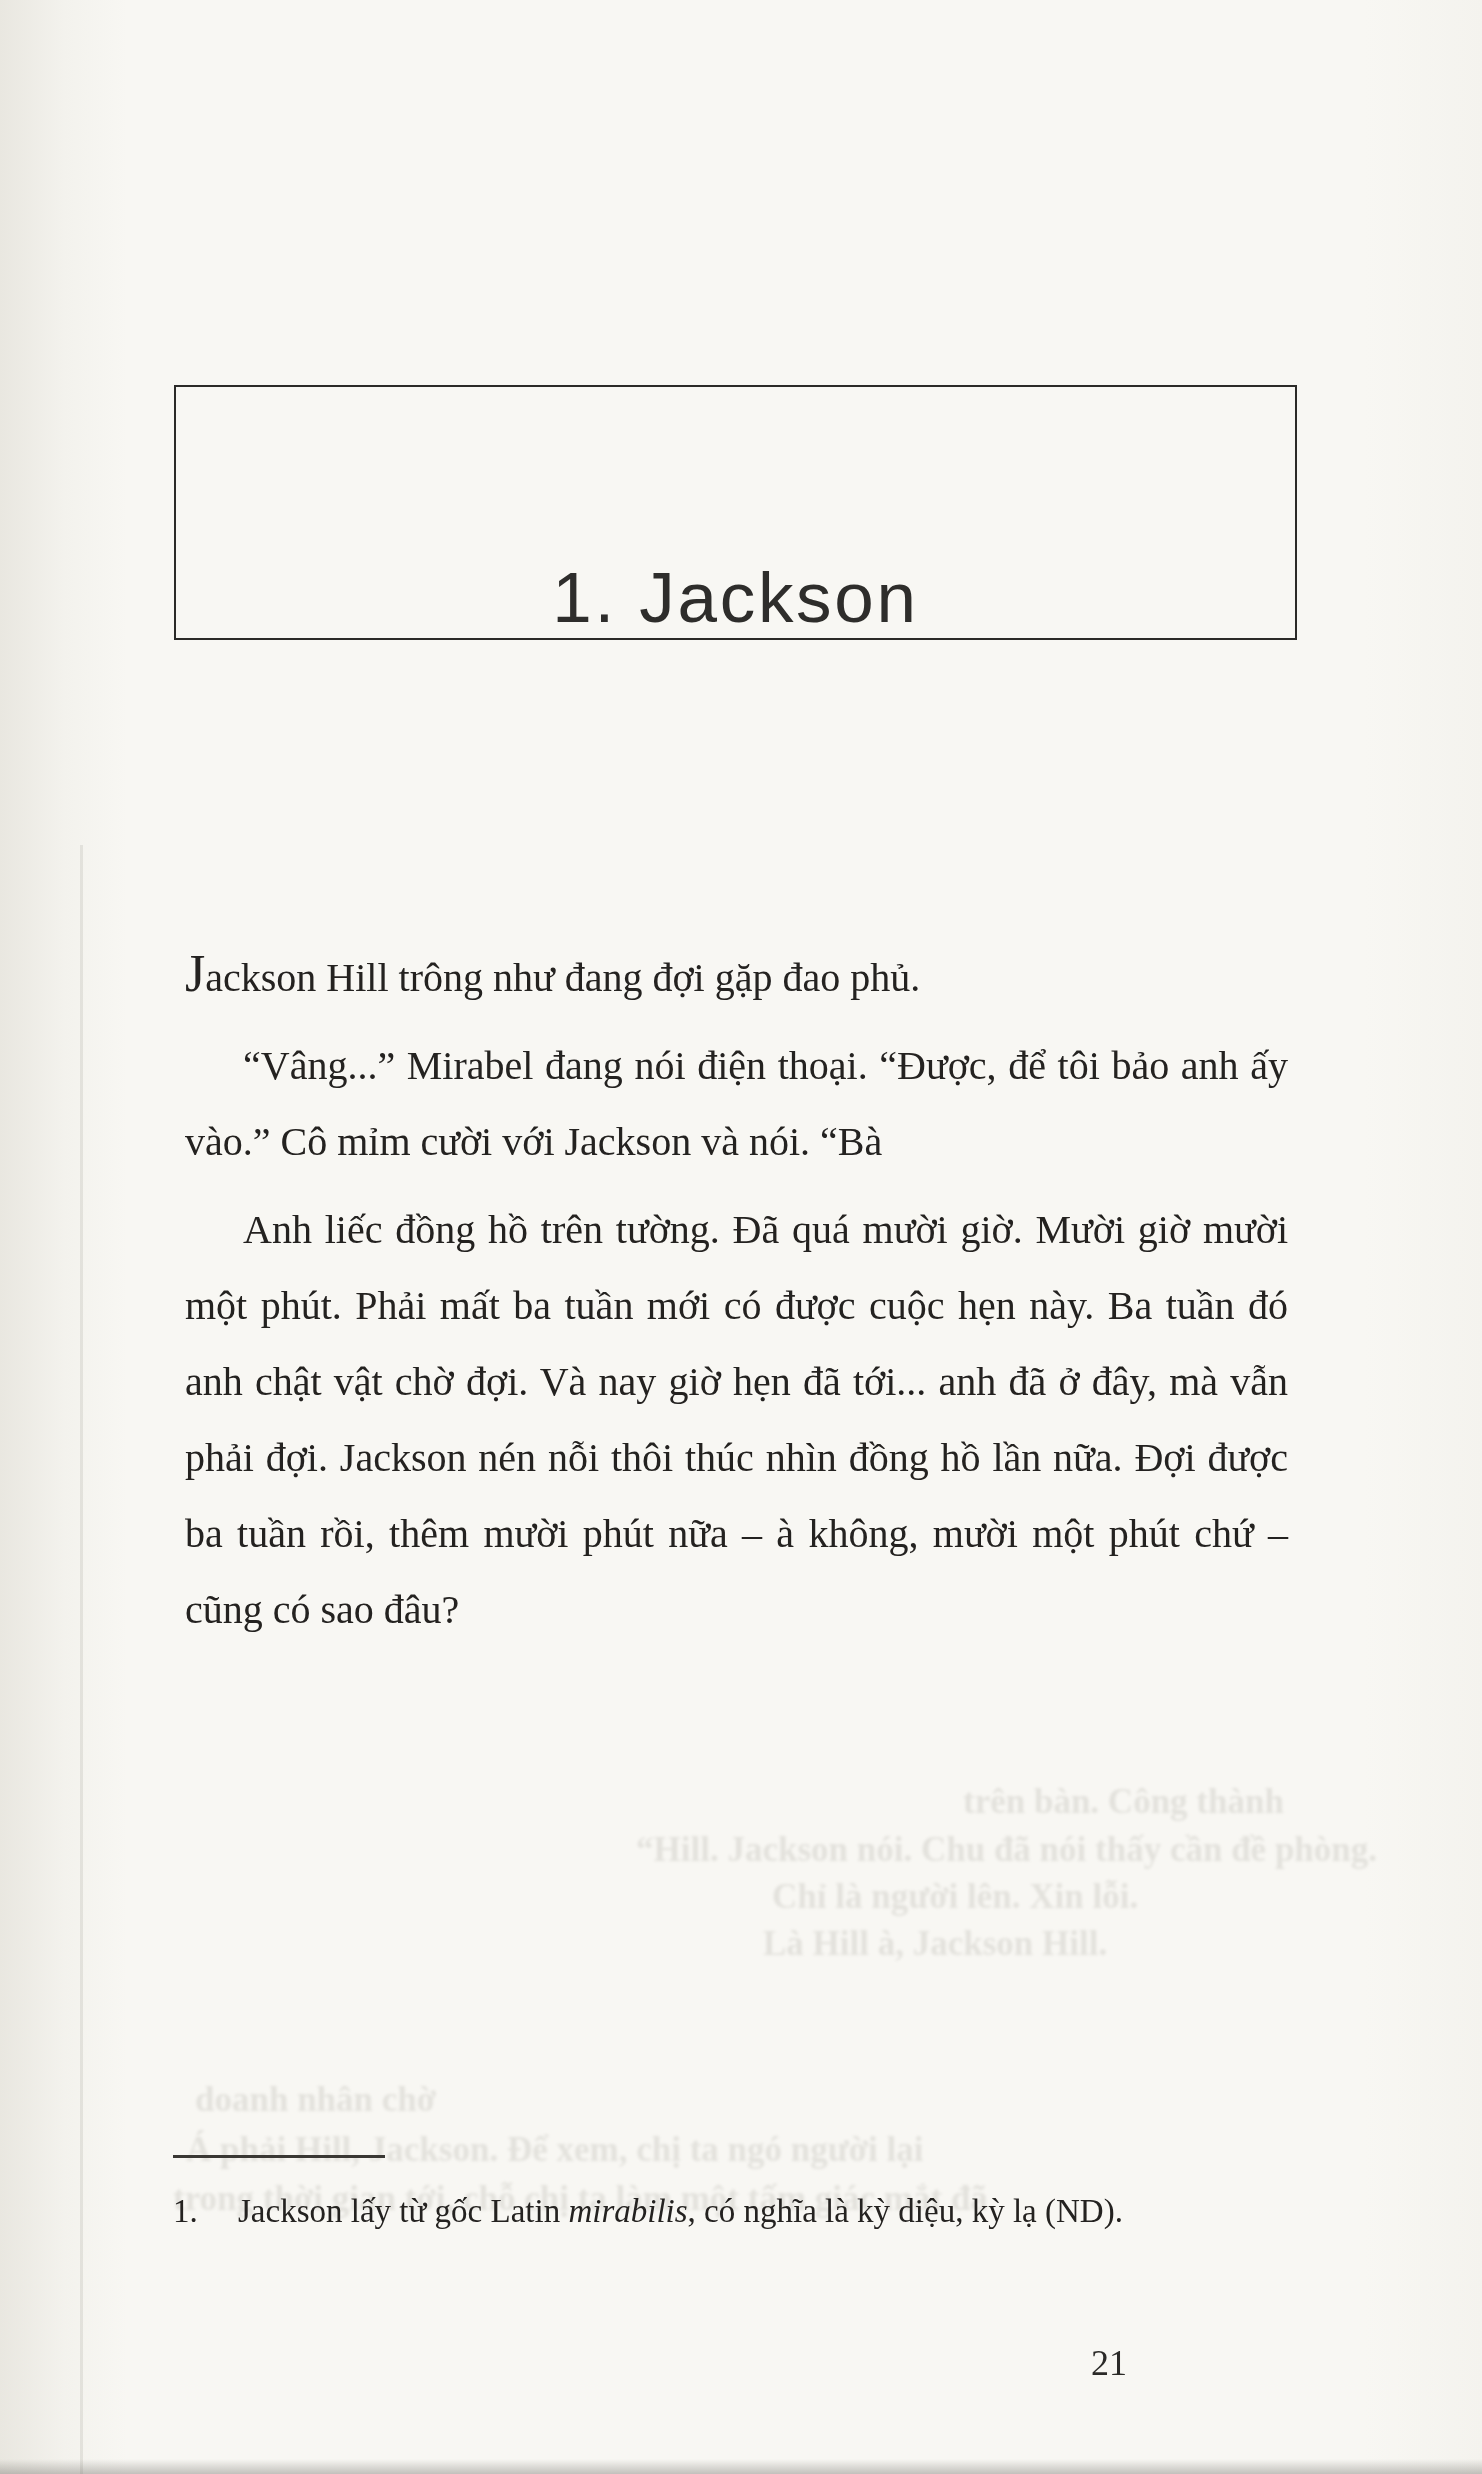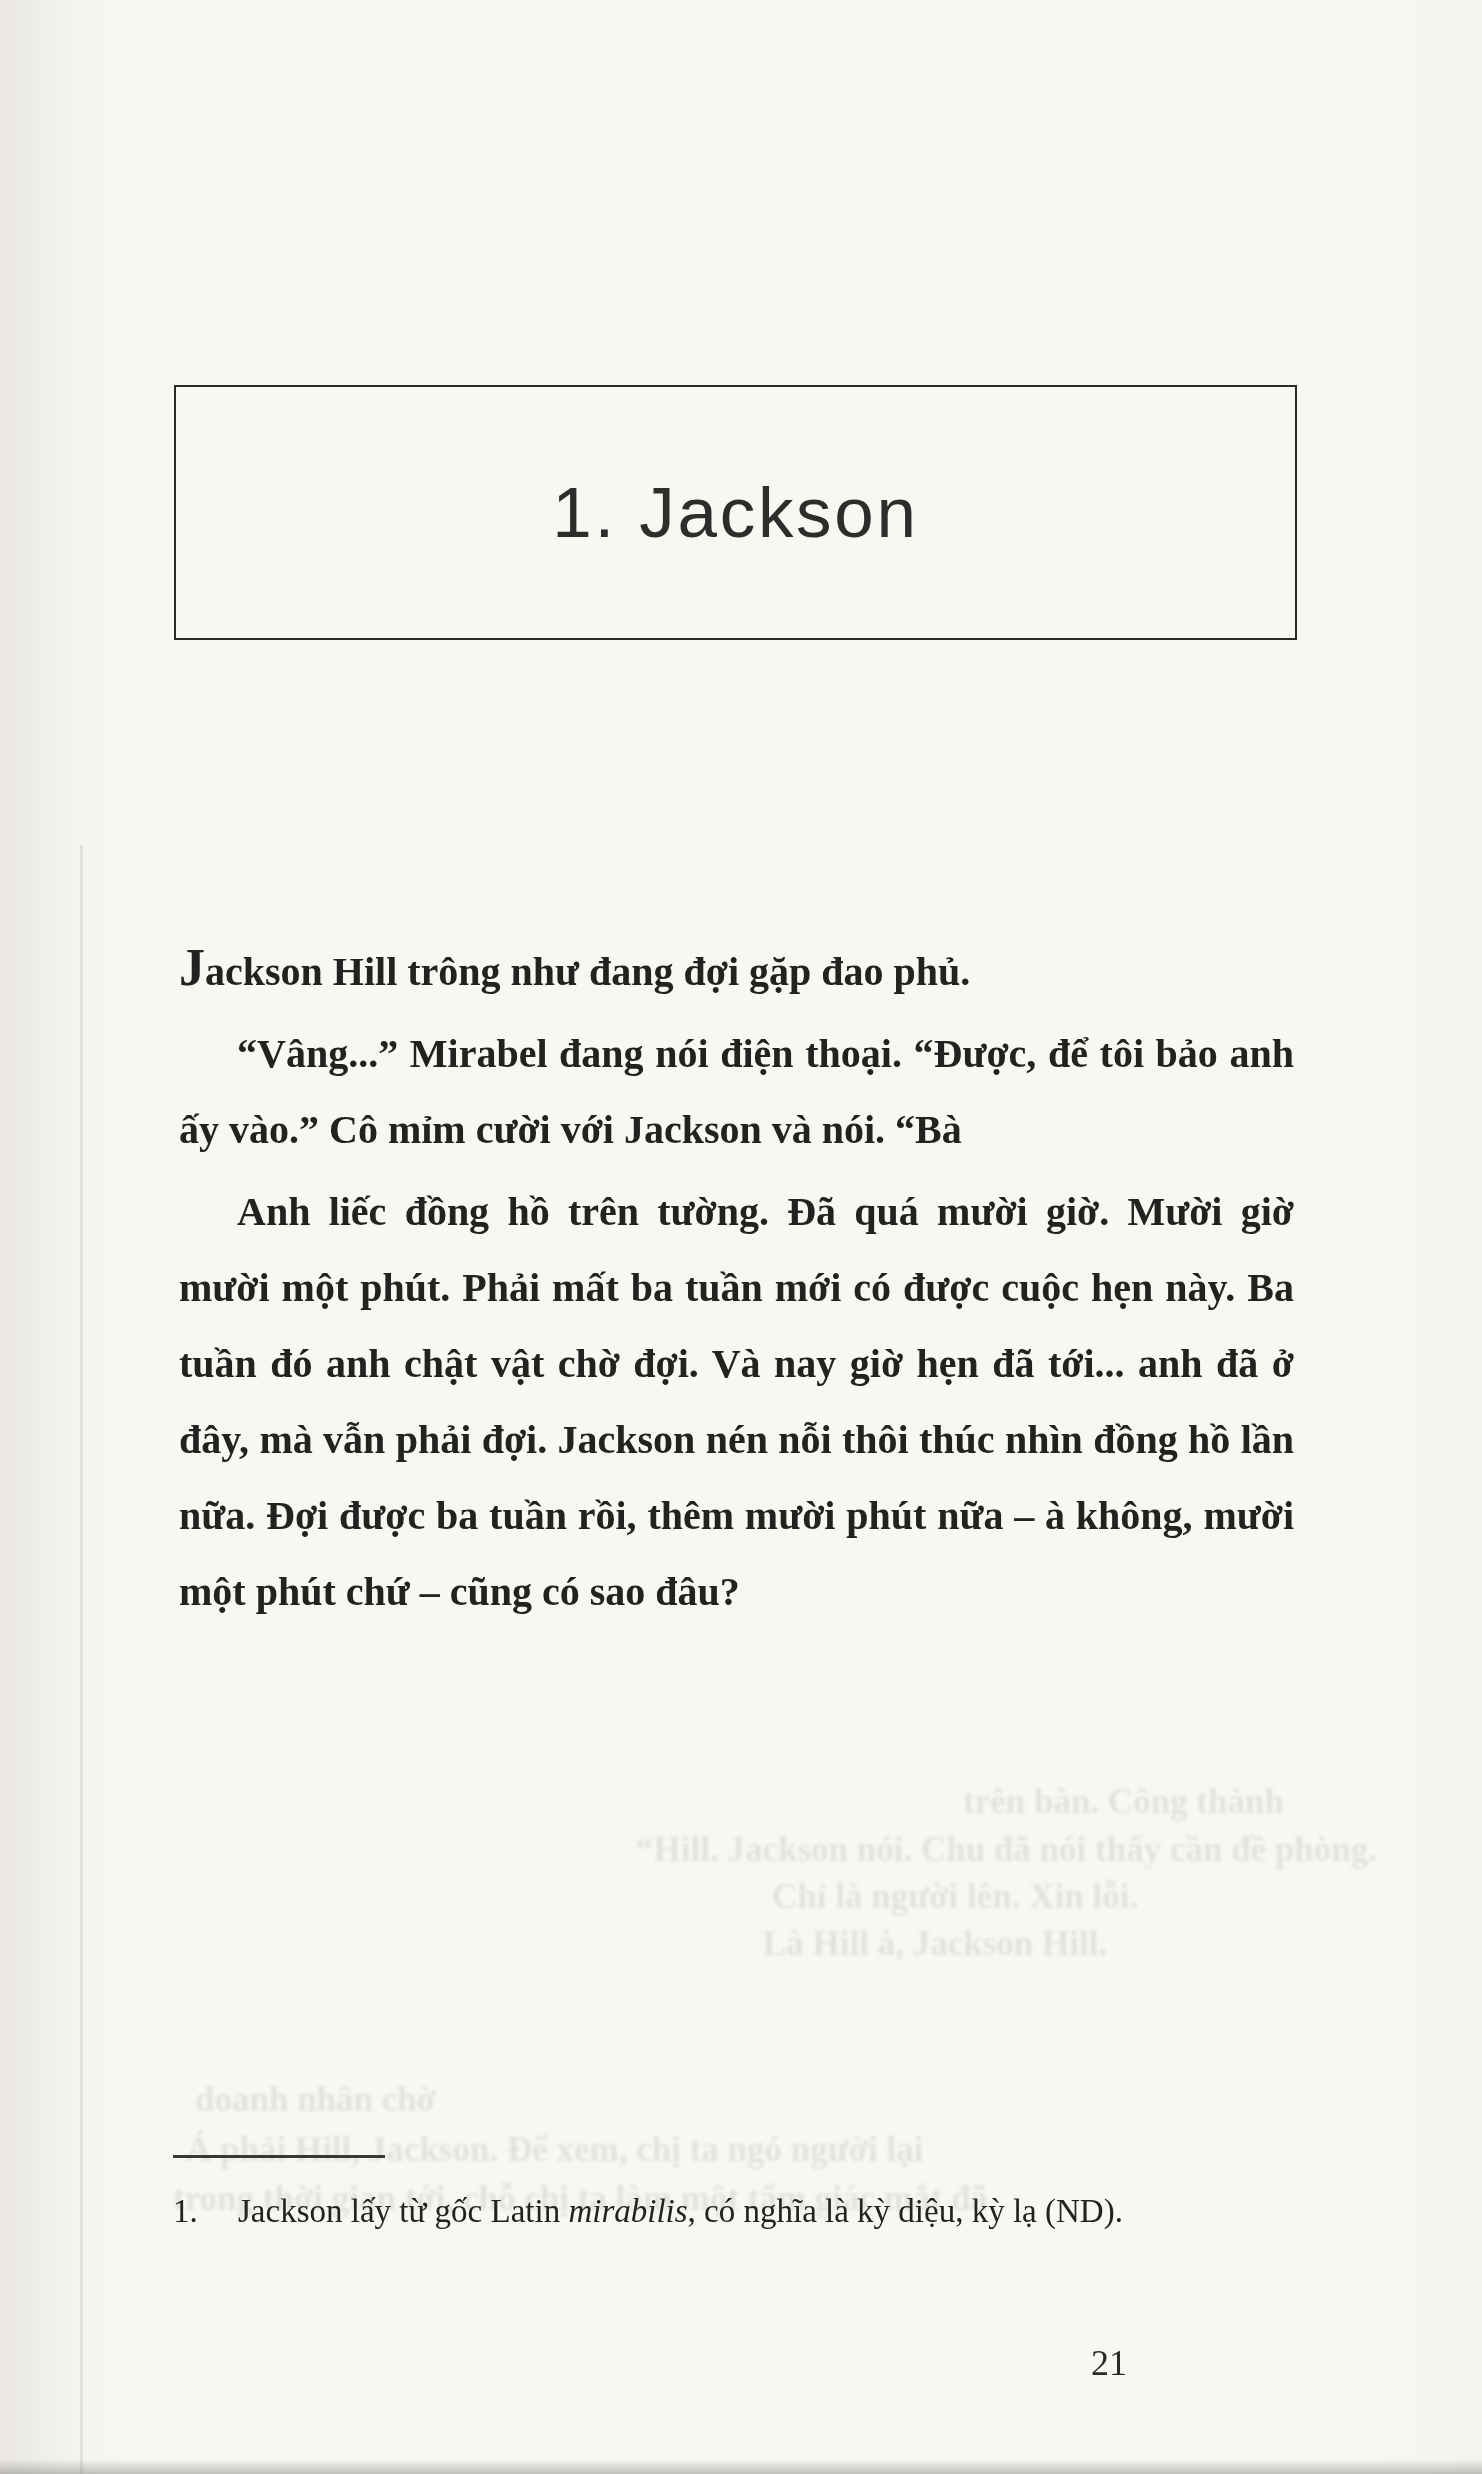--- a/index.html
+++ b/index.html
@@ -25,42 +25,42 @@
     left: 0; bottom: 0;
     width: 100%; height: 16.4px;
     background: linear-gradient(180deg, rgba(120,118,112,0.0), rgba(120,118,112,0.45));
   }
   .title-box {
     position: absolute;
     left: 174px; top: 385px;
     width: 1119px; height: 251px;
     border: 2.7px solid #2b2a28;
     display: flex;
-    align-items: center;
+    align-items: flex-end;
     justify-content: center;
     background: transparent;
   }
   .title-box h1 {
     margin: 0;
     font-family: "Liberation Sans", sans-serif;
     font-weight: 400;
     font-size: 71px;
     letter-spacing: 2.7px;
     color: #2e2d2b;
   }
   .body-text {
     position: absolute;
     left: 173px; top: 928px;
     width: 1127px;
     font-size: 40px;
     line-height: 76px;
     text-align: justify;
     z-index: 2;
   }
-  .body-text p { margin: 6px; text-indent: 58px; font-weight: bold; }
+  .body-text p { margin: 12px; text-indent: 58px; }
   .body-text p.first { text-indent: 0; }
   .body-text p.first::first-letter { font-size: 1.3em; line-height: 1; }
   .it { font-style: italic; }
   sup { font-size: 0.55em; line-height: 0; vertical-align: super; }
   .footnote-area {
     position: absolute;
     left: 173px; top: 2155px;
     width: 1131px;
     z-index: 2;
   }

